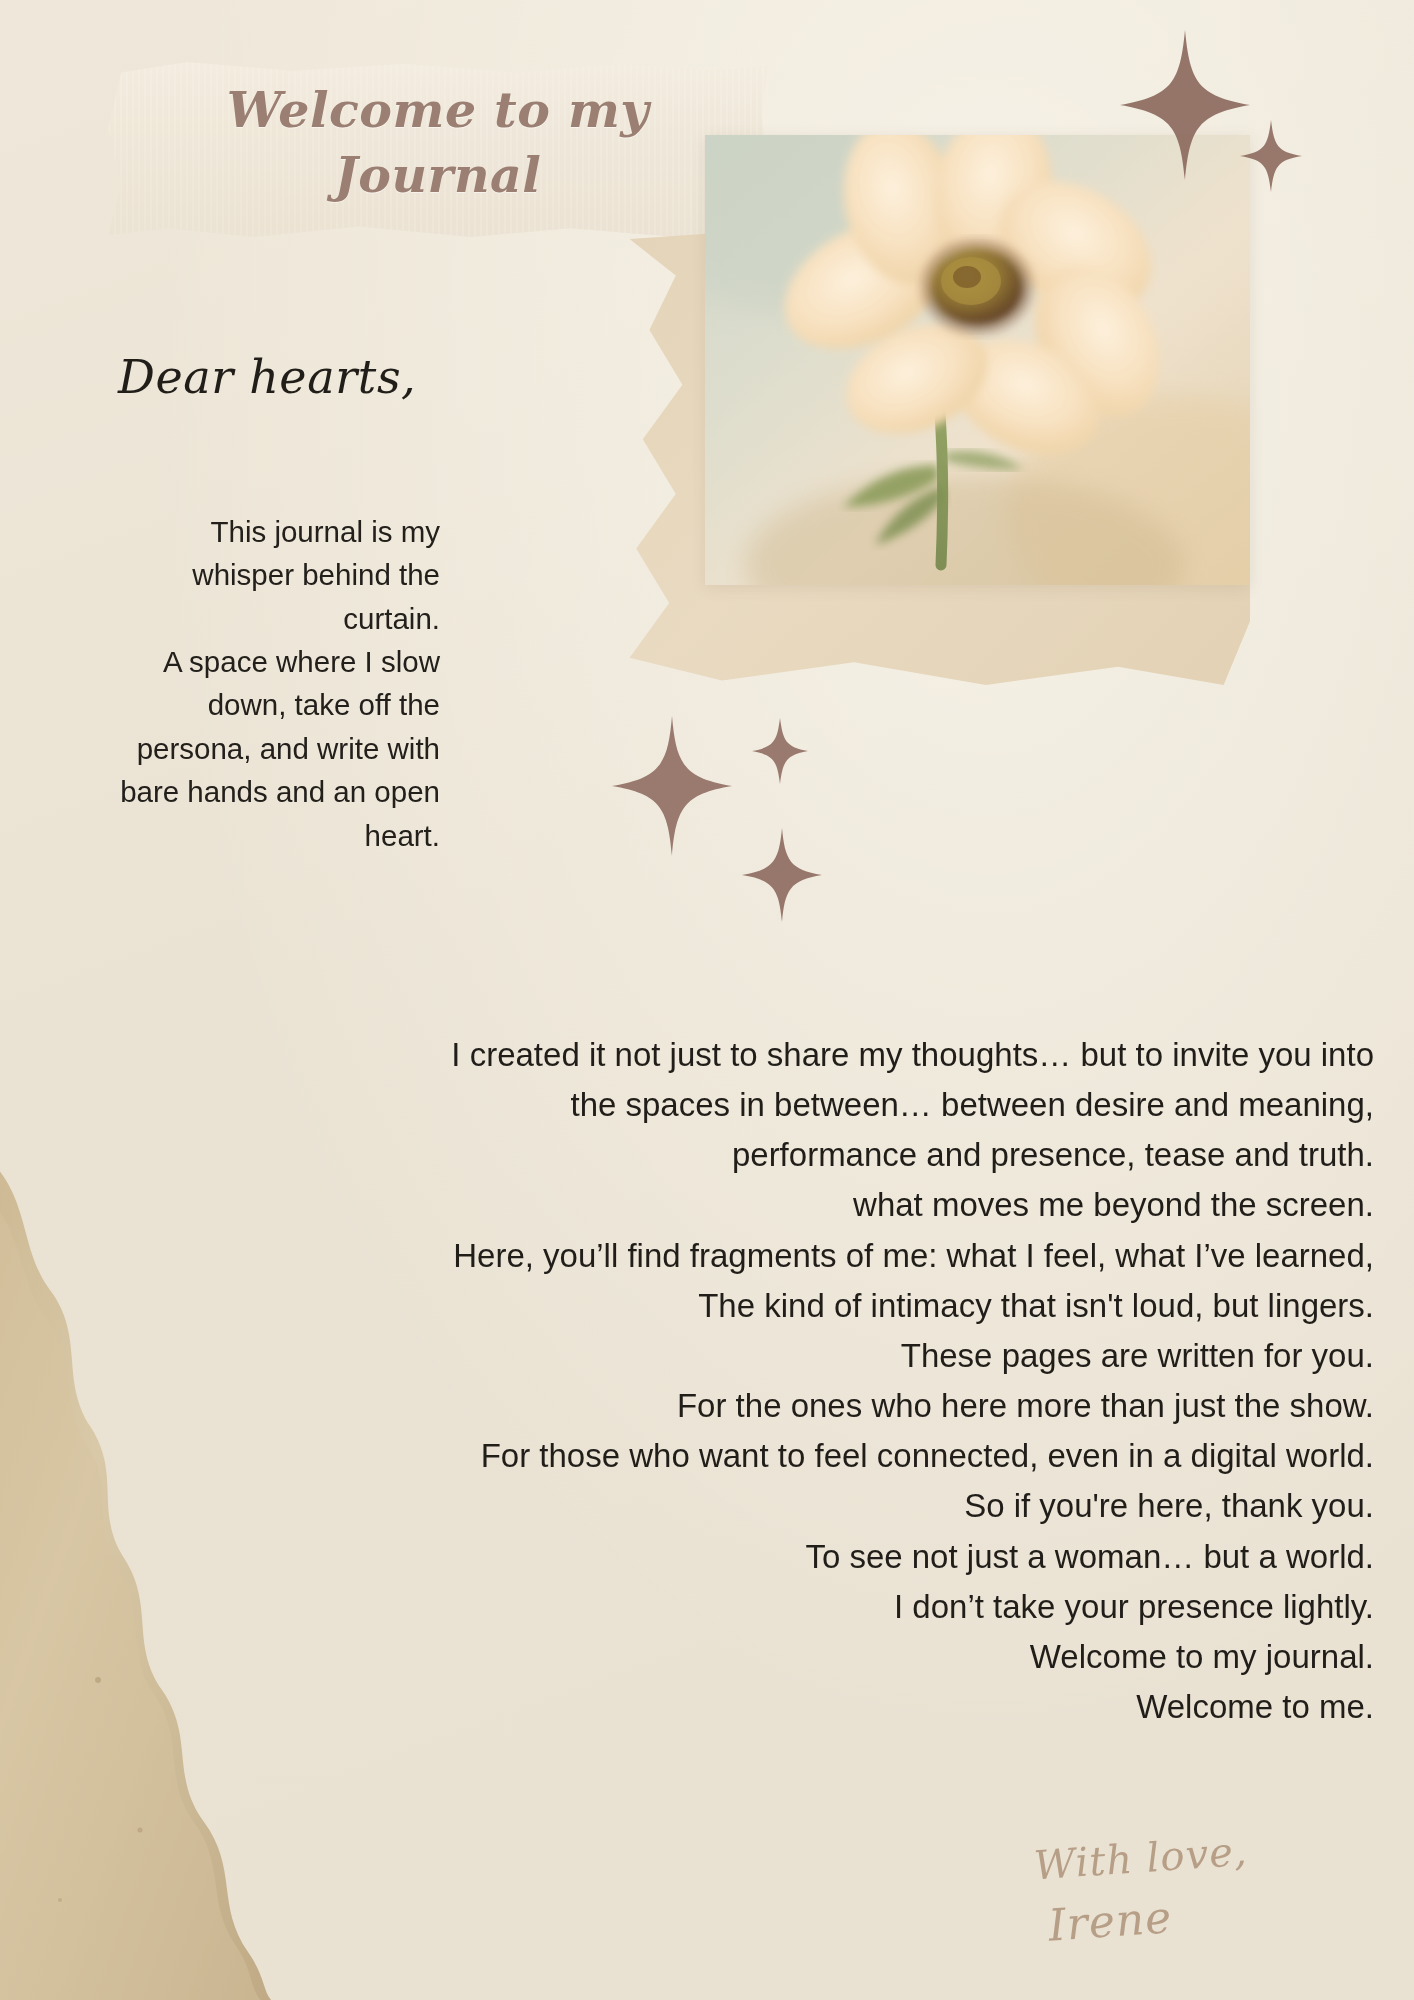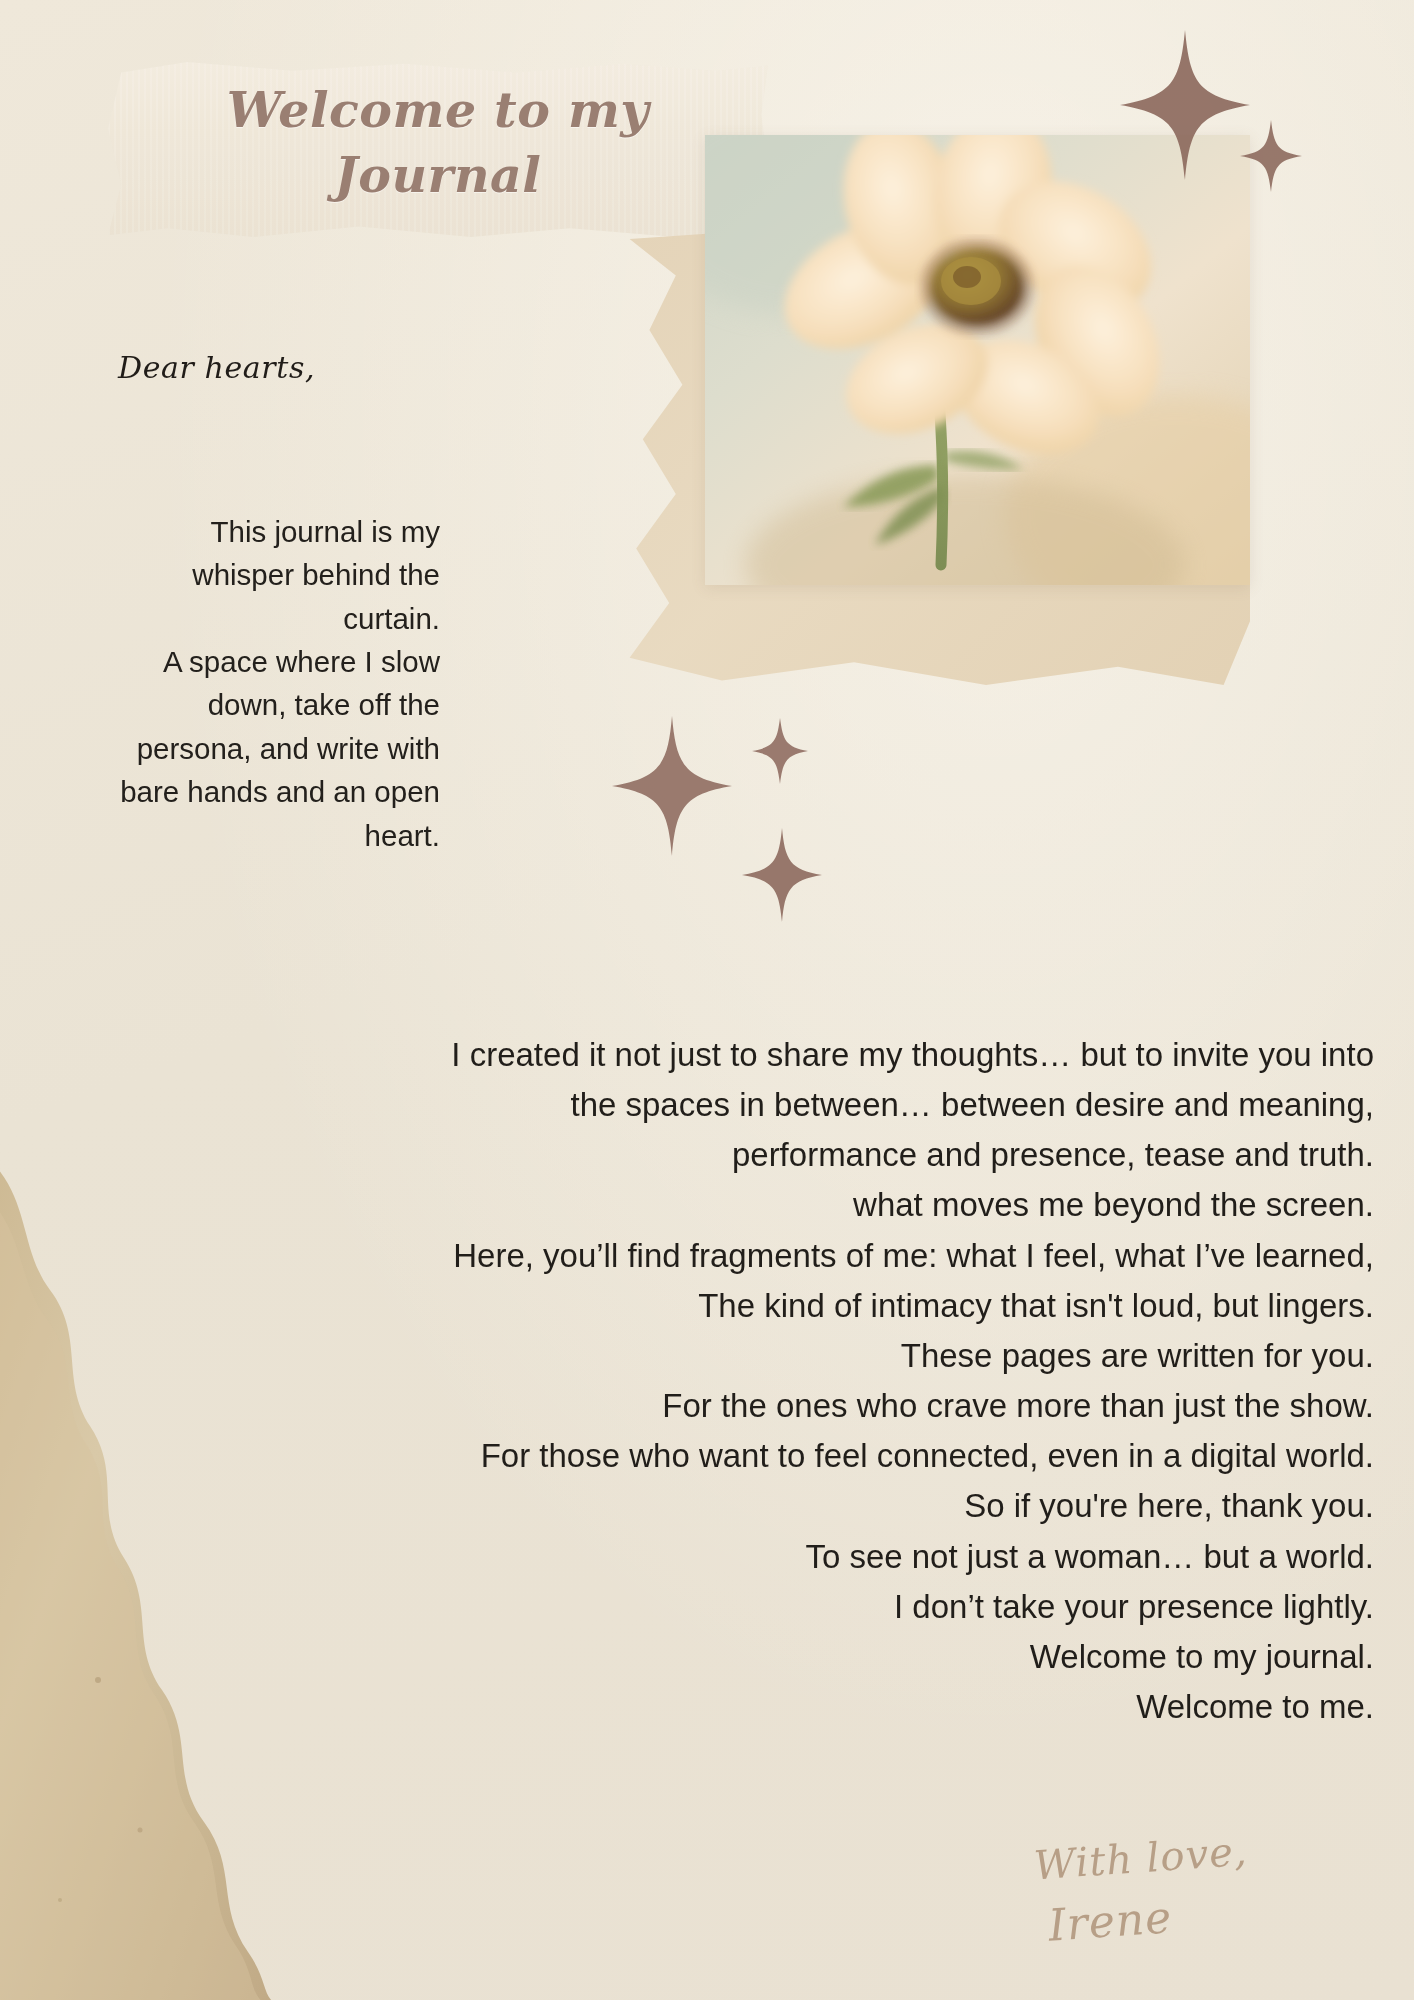--- a/index.html
+++ b/index.html
@@ -75,21 +75,21 @@
   }
 
   
   .salutation {
     position: absolute;
     left: 118px;
     top: 350px;
     width: 430px;
     font-family: "DejaVu Serif", serif;
     font-style: italic;
-    font-size: 30px;
+    font-size: 46px;
     color: #211d19;
     letter-spacing: 0.6px;
   }
 
   
   .intro {
     position: absolute;
     left: 40px;
     top: 510px;
     width: 400px;
@@ -301,21 +301,21 @@
   </div>
 
   <div class="body-text">
     <div>I created it not just to share my thoughts… but to invite you into</div>
     <div>the spaces in between… between desire and meaning,</div>
     <div>performance and presence, tease and truth.</div>
     <div>what moves me beyond the screen.</div>
     <div>Here, you’ll find fragments of me: what I feel, what I’ve learned,</div>
     <div>The kind of intimacy that isn't loud, but lingers.</div>
     <div>These pages are written for you.</div>
-    <div>For the ones who crave more than just the show.</div>
+    <div>For the ones who here more than just the show.</div>
     <div>For those who want to feel connected, even in a digital world.</div>
     <div>So if you're here, thank you.</div>
     <div>To see not just a woman… but a world.</div>
     <div>I don’t take your presence lightly.</div>
     <div>Welcome to my journal.</div>
     <div>Welcome to me.</div>
   </div>
 
   <div class="signature">
     <span>With love,</span>

